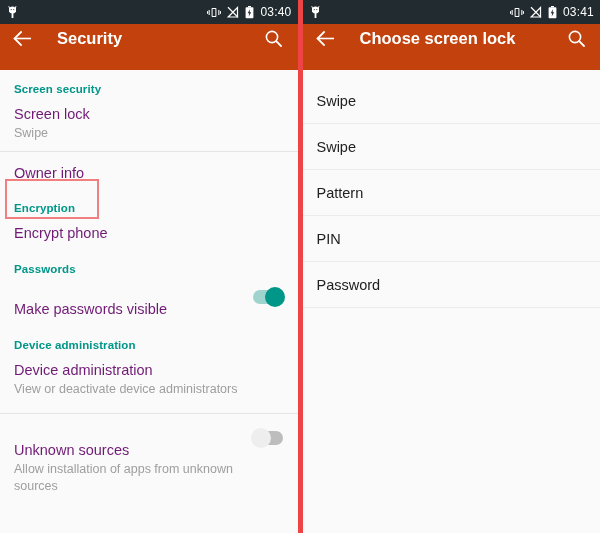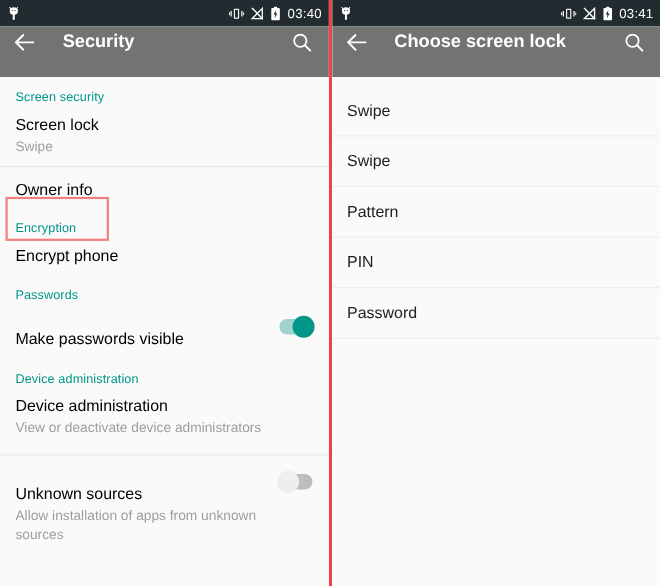--- a/index.html
+++ b/index.html
@@ -20,21 +20,21 @@
     display: flex;
     background: #fafafa;
   }
   .panel {
     position: relative;
     width: 300px;
     height: 533px;
     background: #fafafa;
     overflow: hidden;
   }
-  .panel.left { border-right: 3px solid #ef4444; }
+  .panel.left { border-right: 5px solid #ef4444; }
 
   
   .statusbar {
     height: 24px;
     background: #212b30;
     display: flex;
     align-items: center;
     padding: 0 6px 0 7px;
     box-sizing: border-box;
   }
@@ -44,21 +44,21 @@
     color: #ffffff;
     font-size: 12px;
     letter-spacing: 0.2px;
     font-family: "Liberation Sans", sans-serif;
   }
   .sicon { display: block; }
 
   
   .appbar {
     height: 46px;
-    background: #737373;
+    background: #c2410c;
     display: flex;
     align-items: center;
     padding: 0 13px 17px 12px;
     box-sizing: border-box;
   }
   .appbar-title {
     color: #ffffff;
     font-size: 16.5px;
     font-weight: bold;
     margin-left: 23px;
@@ -77,31 +77,31 @@
   
   .content {
     height: 463px;
     background: #fafafa;
     box-sizing: border-box;
     position: relative;
   }
   .section-header {
     color: #009688;
     font-size: 11.5px;
-    font-weight: normal;
+    font-weight: bold;
     padding: 13px 0 5px 14px;
     letter-spacing: 0.1px;
   }
   .row {
     position: relative;
     padding: 5px 14px 9px 14px;
     box-sizing: border-box;
   }
   .row-title {
-    color: #000000;
+    color: #701a75;
     font-size: 14.5px;
     line-height: 19px;
   }
   .row-sub {
     color: #9e9e9e;
     font-size: 12.5px;
     line-height: 17px;
     margin-top: 1px;
     padding-right: 60px;
   }

